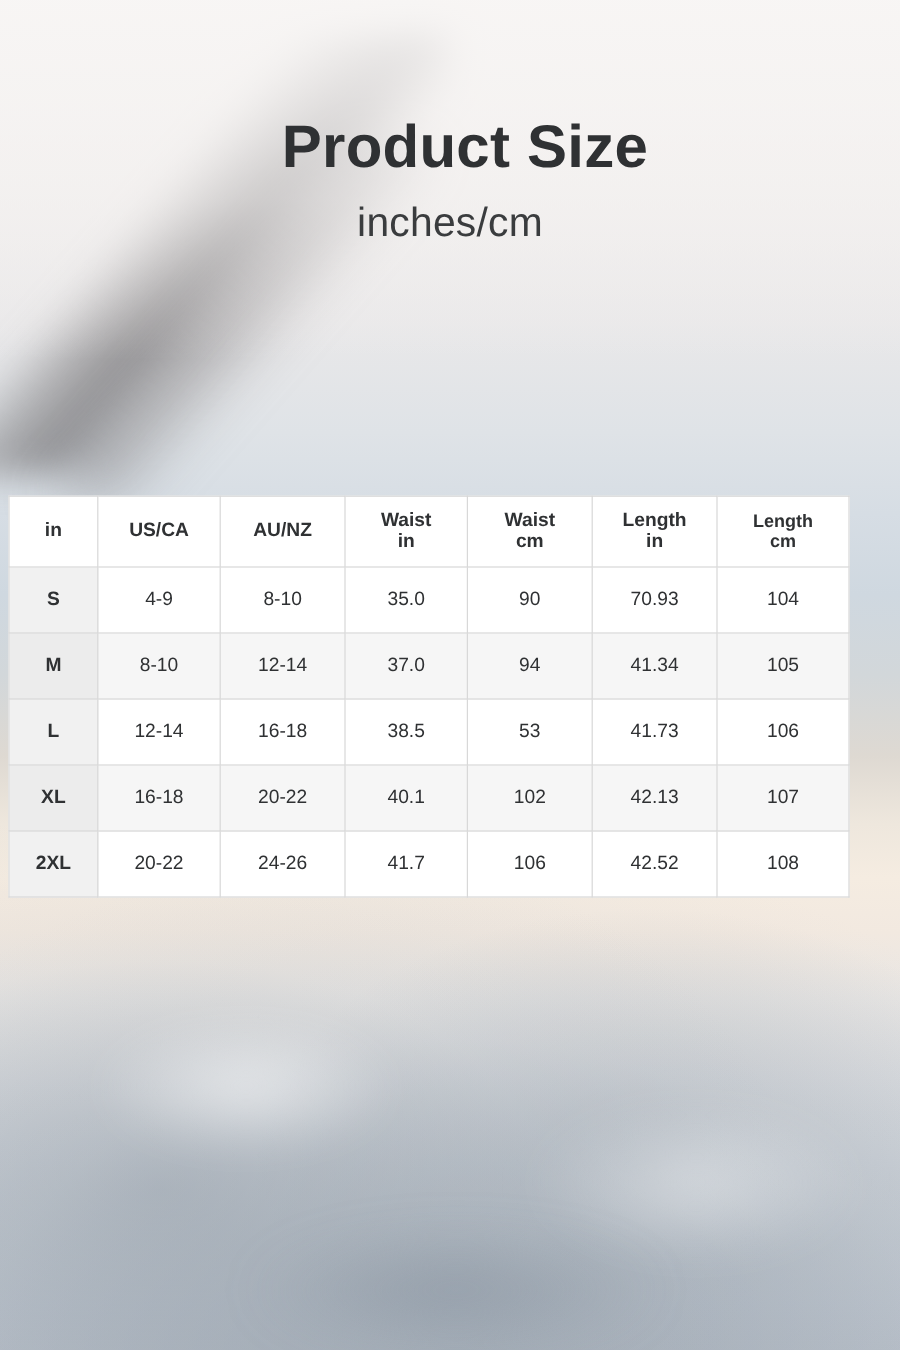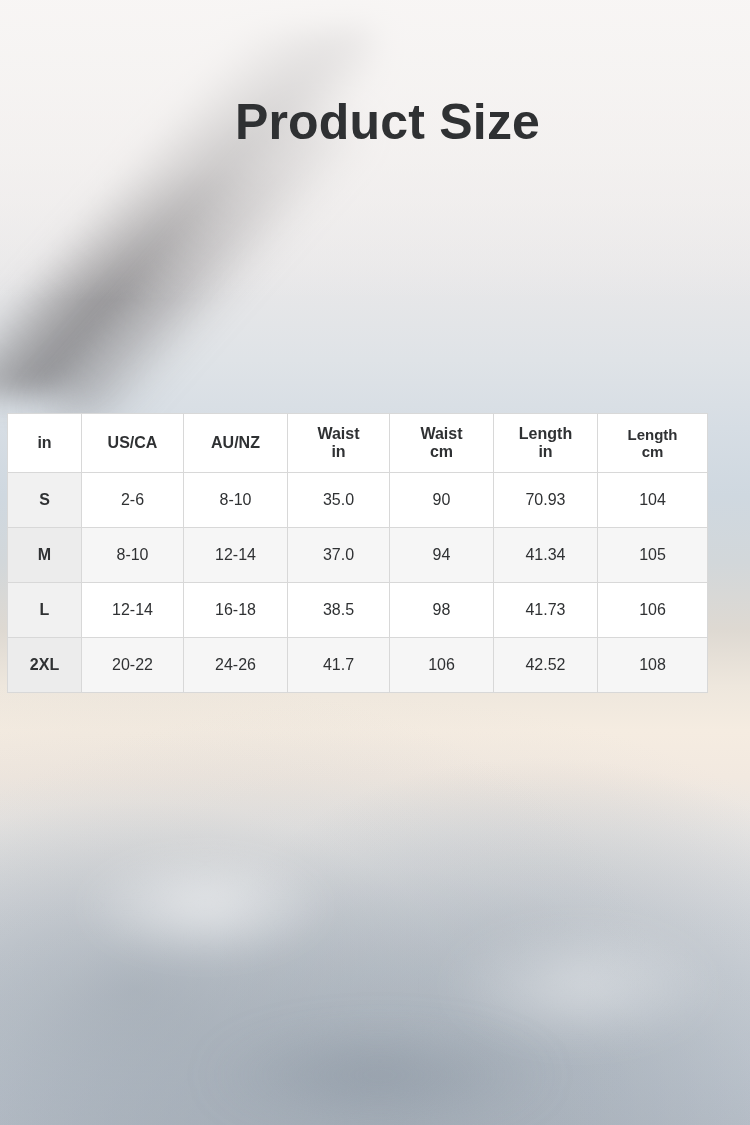--- a/index.html
+++ b/index.html
@@ -181,20 +181,21 @@
   <div class="wing"></div>
   <div class="wing2"></div>
   <div class="haze-top"></div>
   <div class="cloud-a"></div>
   <div class="cloud-b"></div>
   <div class="cloud-c"></div>
 
   <div class="content">
     <div class="title-block">
       <h1 class="title">Product Size</h1>
+      <p class="subtitle">inches/cm</p>
     </div>
   </div>
 
   <div class="table-wrap">
     <table class="size-table">
       <colgroup>
         <col class="c0">
           <col class="c1">
           <col class="c2">
           <col class="c3">
@@ -227,44 +228,53 @@
           </th>
           <th class="hdr-2line small">
             <span>Length</span>
             <span>cm</span>
           </th>
         </tr>
       </thead>
       <tbody>
         <tr>
           <td class="sizecol">S</td>
-          <td>2-6</td>
+          <td>4-9</td>
           <td>8-10</td>
           <td>35.0</td>
           <td>90</td>
           <td>70.93</td>
           <td>104</td>
         </tr>
         <tr>
           <td class="sizecol">M</td>
           <td>8-10</td>
           <td>12-14</td>
           <td>37.0</td>
           <td>94</td>
           <td>41.34</td>
           <td>105</td>
         </tr>
         <tr>
           <td class="sizecol">L</td>
           <td>12-14</td>
           <td>16-18</td>
           <td>38.5</td>
-          <td>98</td>
+          <td>53</td>
           <td>41.73</td>
           <td>106</td>
+        </tr>
+        <tr>
+          <td class="sizecol">XL</td>
+          <td>16-18</td>
+          <td>20-22</td>
+          <td>40.1</td>
+          <td>102</td>
+          <td>42.13</td>
+          <td>107</td>
         </tr>
         <tr>
           <td class="sizecol">2XL</td>
           <td>20-22</td>
           <td>24-26</td>
           <td>41.7</td>
           <td>106</td>
           <td>42.52</td>
           <td>108</td>
         </tr>

